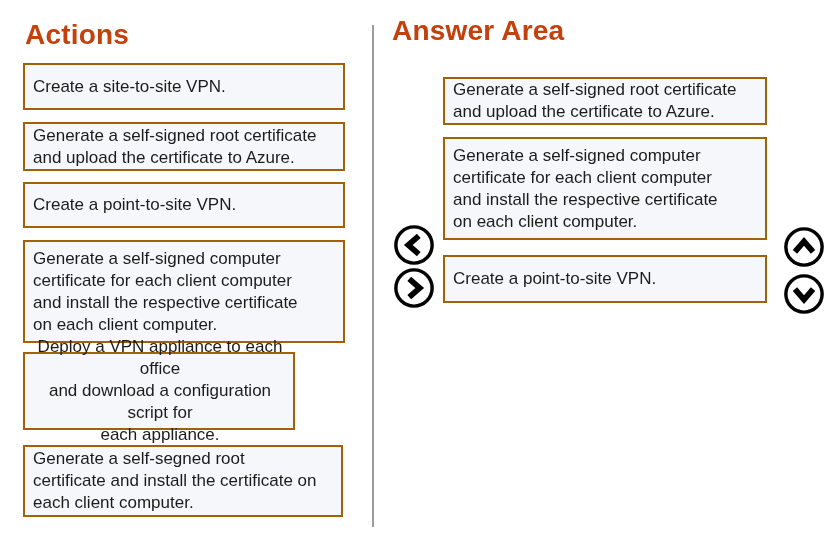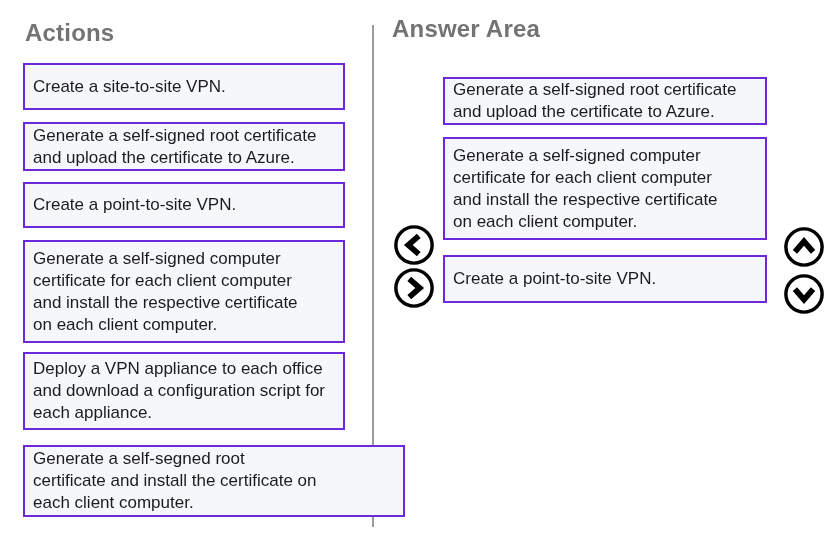--- a/index.html
+++ b/index.html
@@ -10,61 +10,61 @@
   #canvas {
     position: relative;
     width: 840px;
     height: 549px;
     background: #ffffff;
     font-family: "Liberation Sans", sans-serif;
     overflow: hidden;
   }
   .panel-title {
     position: absolute;
-    font-size: 24px;
+    font-size: 28px;
     font-weight: bold;
-    color: #737373;
+    color: #c2410c;
     letter-spacing: 0.2px;
     white-space: nowrap;
   }
   #actions-title { left: 25px; top: 19px; }
   #answer-title  { left: 392px; top: 15px; }
 
   .divider {
     position: absolute;
     left: 372px;
     top: 25px;
     width: 2px;
     height: 502px;
     background: #9b9b9b;
   }
 
   .item-box {
     position: absolute;
     box-sizing: border-box;
-    border: 2px solid #6d28d9;
+    border: 2px solid #a16207;
     background: #f5f7fa;
     color: #1c1c1c;
     font-size: 17px;
     line-height: 22px;
     white-space: pre-line;
     display: flex;
     flex-direction: column;
     justify-content: center;
     padding: 2px 6px 2px 8px;
     cursor: default;
   }
 
   
   .a0 { left: 23px; top: 63px;  width: 322px; height: 47px; }
   .a1 { left: 23px; top: 122px; width: 322px; height: 49px; }
   .a2 { left: 23px; top: 182px; width: 322px; height: 46px; }
   .a3 { left: 23px; top: 240px; width: 322px; height: 103px; }
-  .a4 { left: 23px; top: 352px; width: 322px; height: 78px; }
-  .a5 { left: 23px; top: 445px; width: 382px; height: 72px; }
+  .a4 { left: 23px; top: 352px; width: 272px; height: 78px; text-align: center; }
+  .a5 { left: 23px; top: 445px; width: 320px; height: 72px; }
 
   
   .r0 { left: 443px; top: 77px;  width: 324px; height: 48px; }
   .r1 { left: 443px; top: 137px; width: 324px; height: 103px; }
   .r2 { left: 443px; top: 255px; width: 324px; height: 48px; }
 
   .circle-btn {
     position: absolute;
     width: 42px;
     height: 42px;

